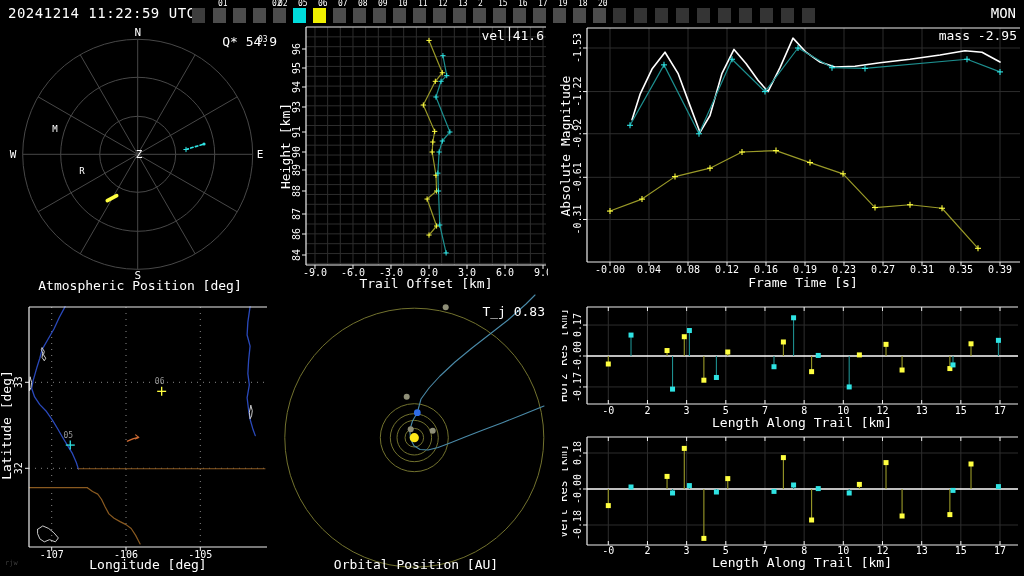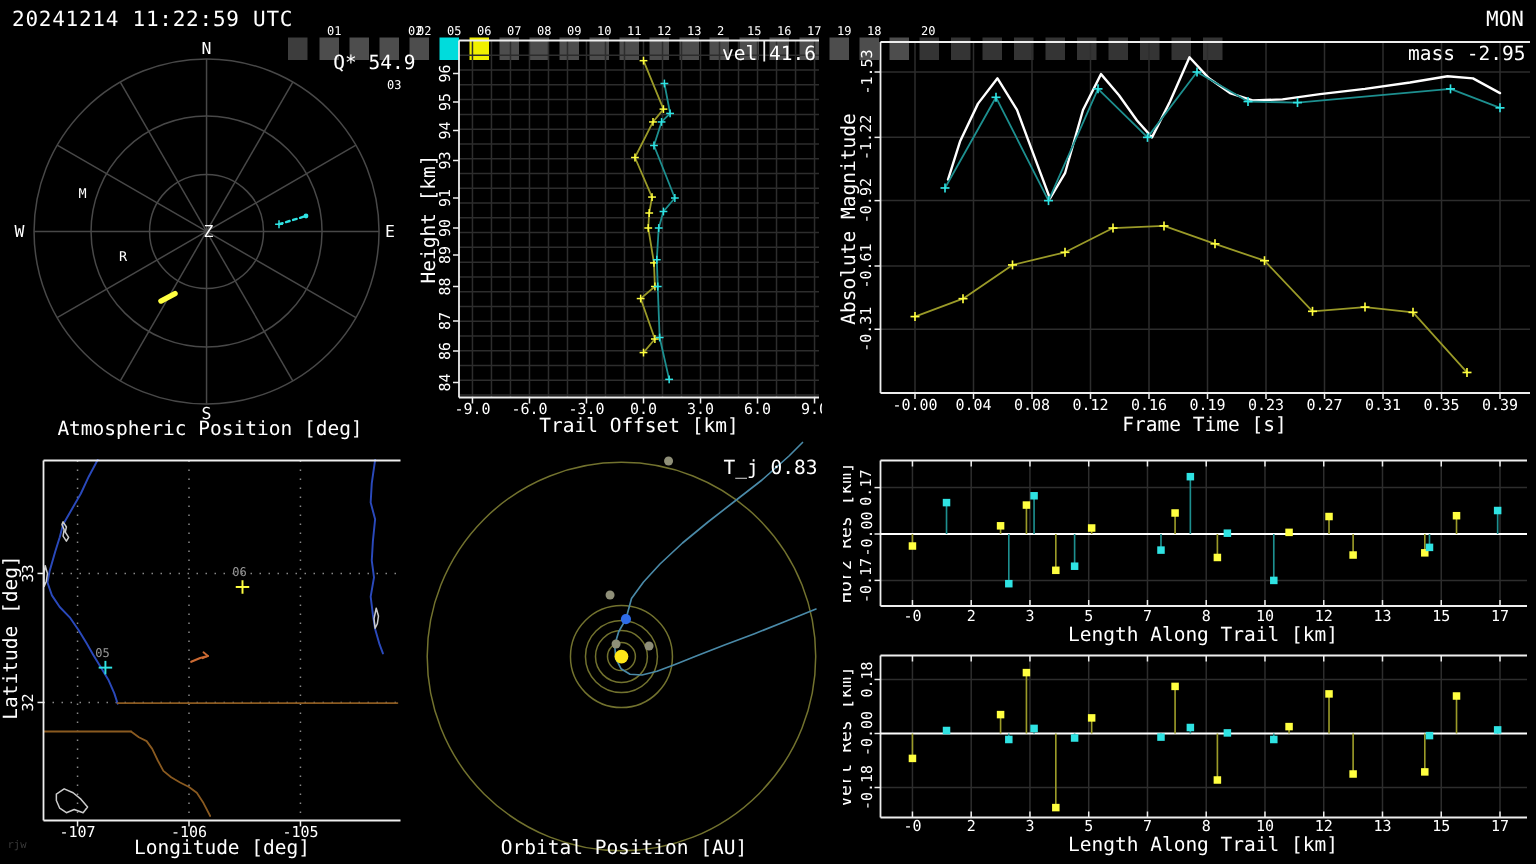--- a/index.html
+++ b/index.html
@@ -14,21 +14,21 @@
   #watermark{left:5px;top:559px;font-size:7px;color:#3c3c3c;}
   svg{position:absolute;display:block;}
   svg text{font-family:"DejaVu Sans Mono","Liberation Mono",monospace;}
 </style>
 </head>
 <body>
 
 <div id="topbar" class="abs">
   <span id="clock" class="abs">20241214 11:22:59 UTC</span>
   <span id="mode" class="abs">MON</span>
-  <div id="framestrip" class="abs" style="left:0;top:17px;width:1024px;height:20px;">
+  <div id="framestrip" class="abs" style="left:0;top:0;width:1024px;height:20px;">
       <div class="fbox" style="left: 192px; background: rgb(61, 61, 61);"></div>
       <div class="fbox" style="left: 213px; background: rgb(77, 77, 77);"></div>
       <span class="flabel" style="left: 218px;">01</span>
       <div class="fbox" style="left: 233px; background: rgb(77, 77, 77);"></div>
       <span class="flabel" style="left: 238px; margin-left: 34px;">02</span>
       <div class="fbox" style="left: 253px; background: rgb(77, 77, 77);"></div>
       <span class="flabel" style="left: 258px; margin-top: 36px;">03</span>
       <div class="fbox" style="left: 273px; background: rgb(77, 77, 77);"></div>
       <span class="flabel" style="left: 278px;">02</span>
       <div class="fbox" style="left: 293px; background: rgb(0, 220, 220);"></div>
@@ -55,21 +55,21 @@
       <span class="flabel" style="left: 498px;">15</span>
       <div class="fbox" style="left: 513px; background: rgb(77, 77, 77);"></div>
       <span class="flabel" style="left: 518px;">16</span>
       <div class="fbox" style="left: 533px; background: rgb(77, 77, 77);"></div>
       <span class="flabel" style="left: 538px;">17</span>
       <div class="fbox" style="left: 553px; background: rgb(77, 77, 77);"></div>
       <span class="flabel" style="left: 558px;">19</span>
       <div class="fbox" style="left: 573px; background: rgb(77, 77, 77);"></div>
       <span class="flabel" style="left: 578px;">18</span>
       <div class="fbox" style="left: 593px; background: rgb(77, 77, 77);"></div>
-      <span class="flabel" style="left: 598px; margin-left: 16px;">20</span>
+      <span class="flabel" style="left: 598px;">20</span>
       <div class="fbox" style="left: 613px; background: rgb(52, 52, 52);"></div>
       <div class="fbox" style="left: 634px; background: rgb(52, 52, 52);"></div>
       <div class="fbox" style="left: 655px; background: rgb(52, 52, 52);"></div>
       <div class="fbox" style="left: 676px; background: rgb(52, 52, 52);"></div>
       <div class="fbox" style="left: 697px; background: rgb(52, 52, 52);"></div>
       <div class="fbox" style="left: 718px; background: rgb(52, 52, 52);"></div>
       <div class="fbox" style="left: 739px; background: rgb(52, 52, 52);"></div>
       <div class="fbox" style="left: 760px; background: rgb(52, 52, 52);"></div>
       <div class="fbox" style="left: 781px; background: rgb(52, 52, 52);"></div>
       <div class="fbox" style="left: 802px; background: rgb(52, 52, 52);"></div>

